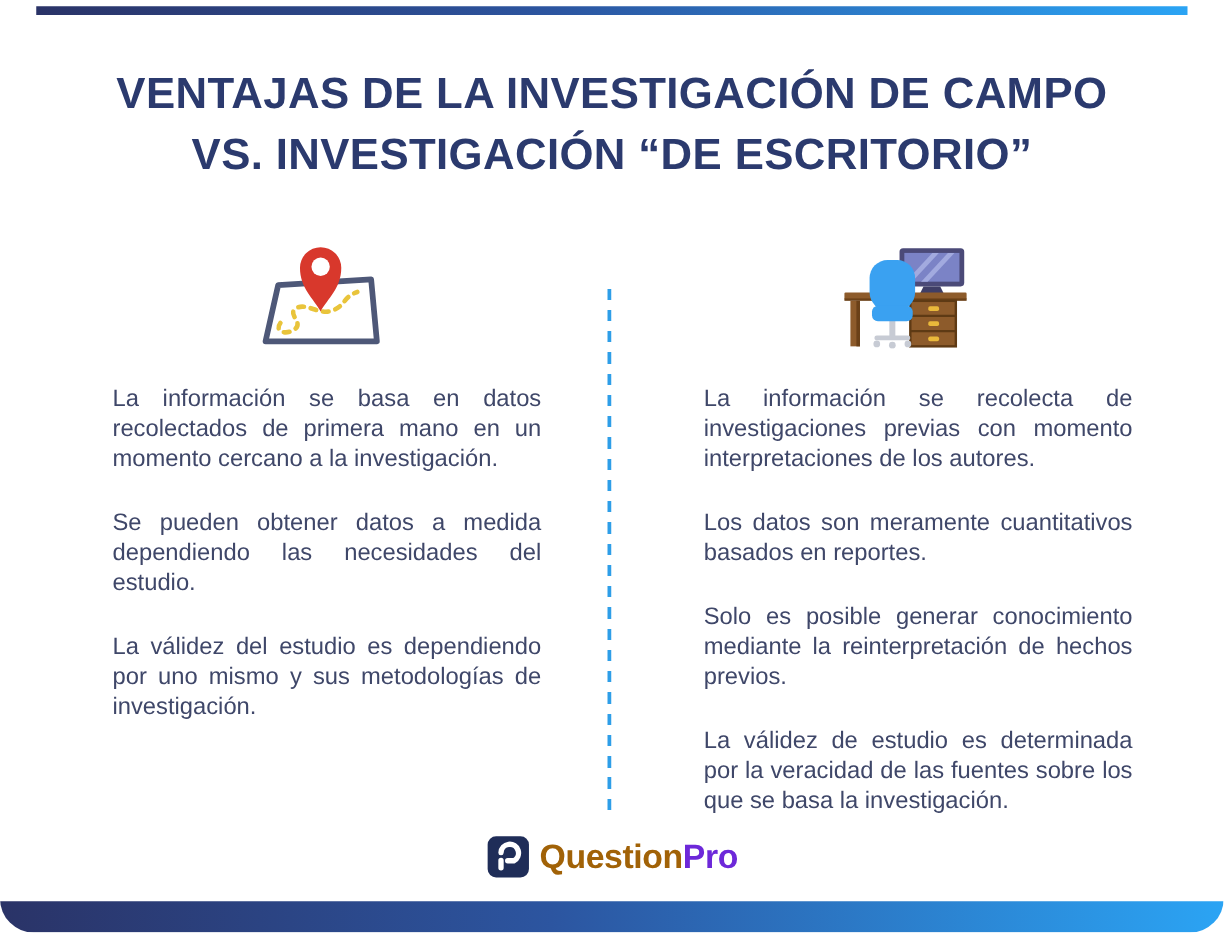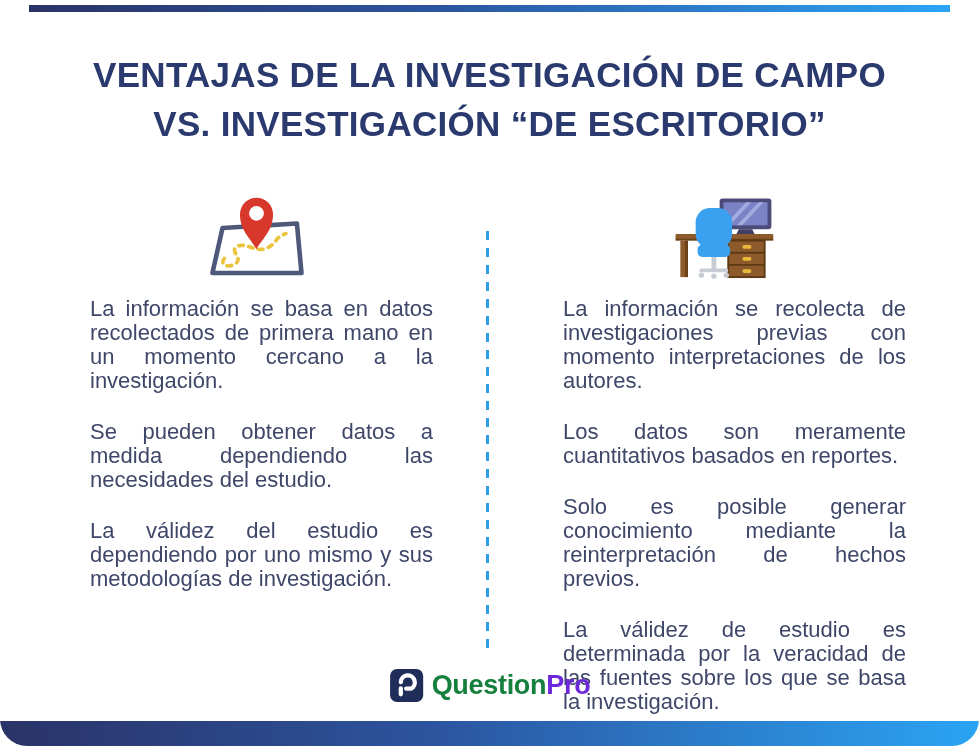--- a/index.html
+++ b/index.html
@@ -47,24 +47,24 @@
     position: absolute;
     left: 486px;
     top: 231px;
     width: 3px;
     height: 417px;
     background: repeating-linear-gradient(
       to bottom, #2E9EE8 0px, #2E9EE8 9px, transparent 9px, transparent 17px);
   }
   .text-col {
     position: absolute;
-    top: 297px;
+    top: 308px;
     width: 343px;
     color: #3F4769;
-    font-size: 22px;
+    font-size: 19px;
     line-height: 24px;
     text-align: justify;
   }
   .col-left  { left: 90px; }
   .col-right { left: 563px; }
   .text-col p { margin: 0 0 27px 0; }
   .footer-logo {
     position: absolute;
     top: 668px;
     left: 50%;
@@ -72,21 +72,21 @@
     display: flex;
     align-items: center;
     gap: 8px;
   }
   .logo-text {
     font-size: 27px;
     font-weight: bold;
     letter-spacing: -0.3px;
     white-space: nowrap;
   }
-  .logo-text .q-dark { color: #15803d; }
+  .logo-text .q-dark { color: #a16207; }
   .logo-text .q-blue { color: #6d28d9; }
 </style>
 </head>
 <body>
 
 <div id="canvas">
 
   <div class="accent-bar-top"></div>
 
   <div class="title-block">

